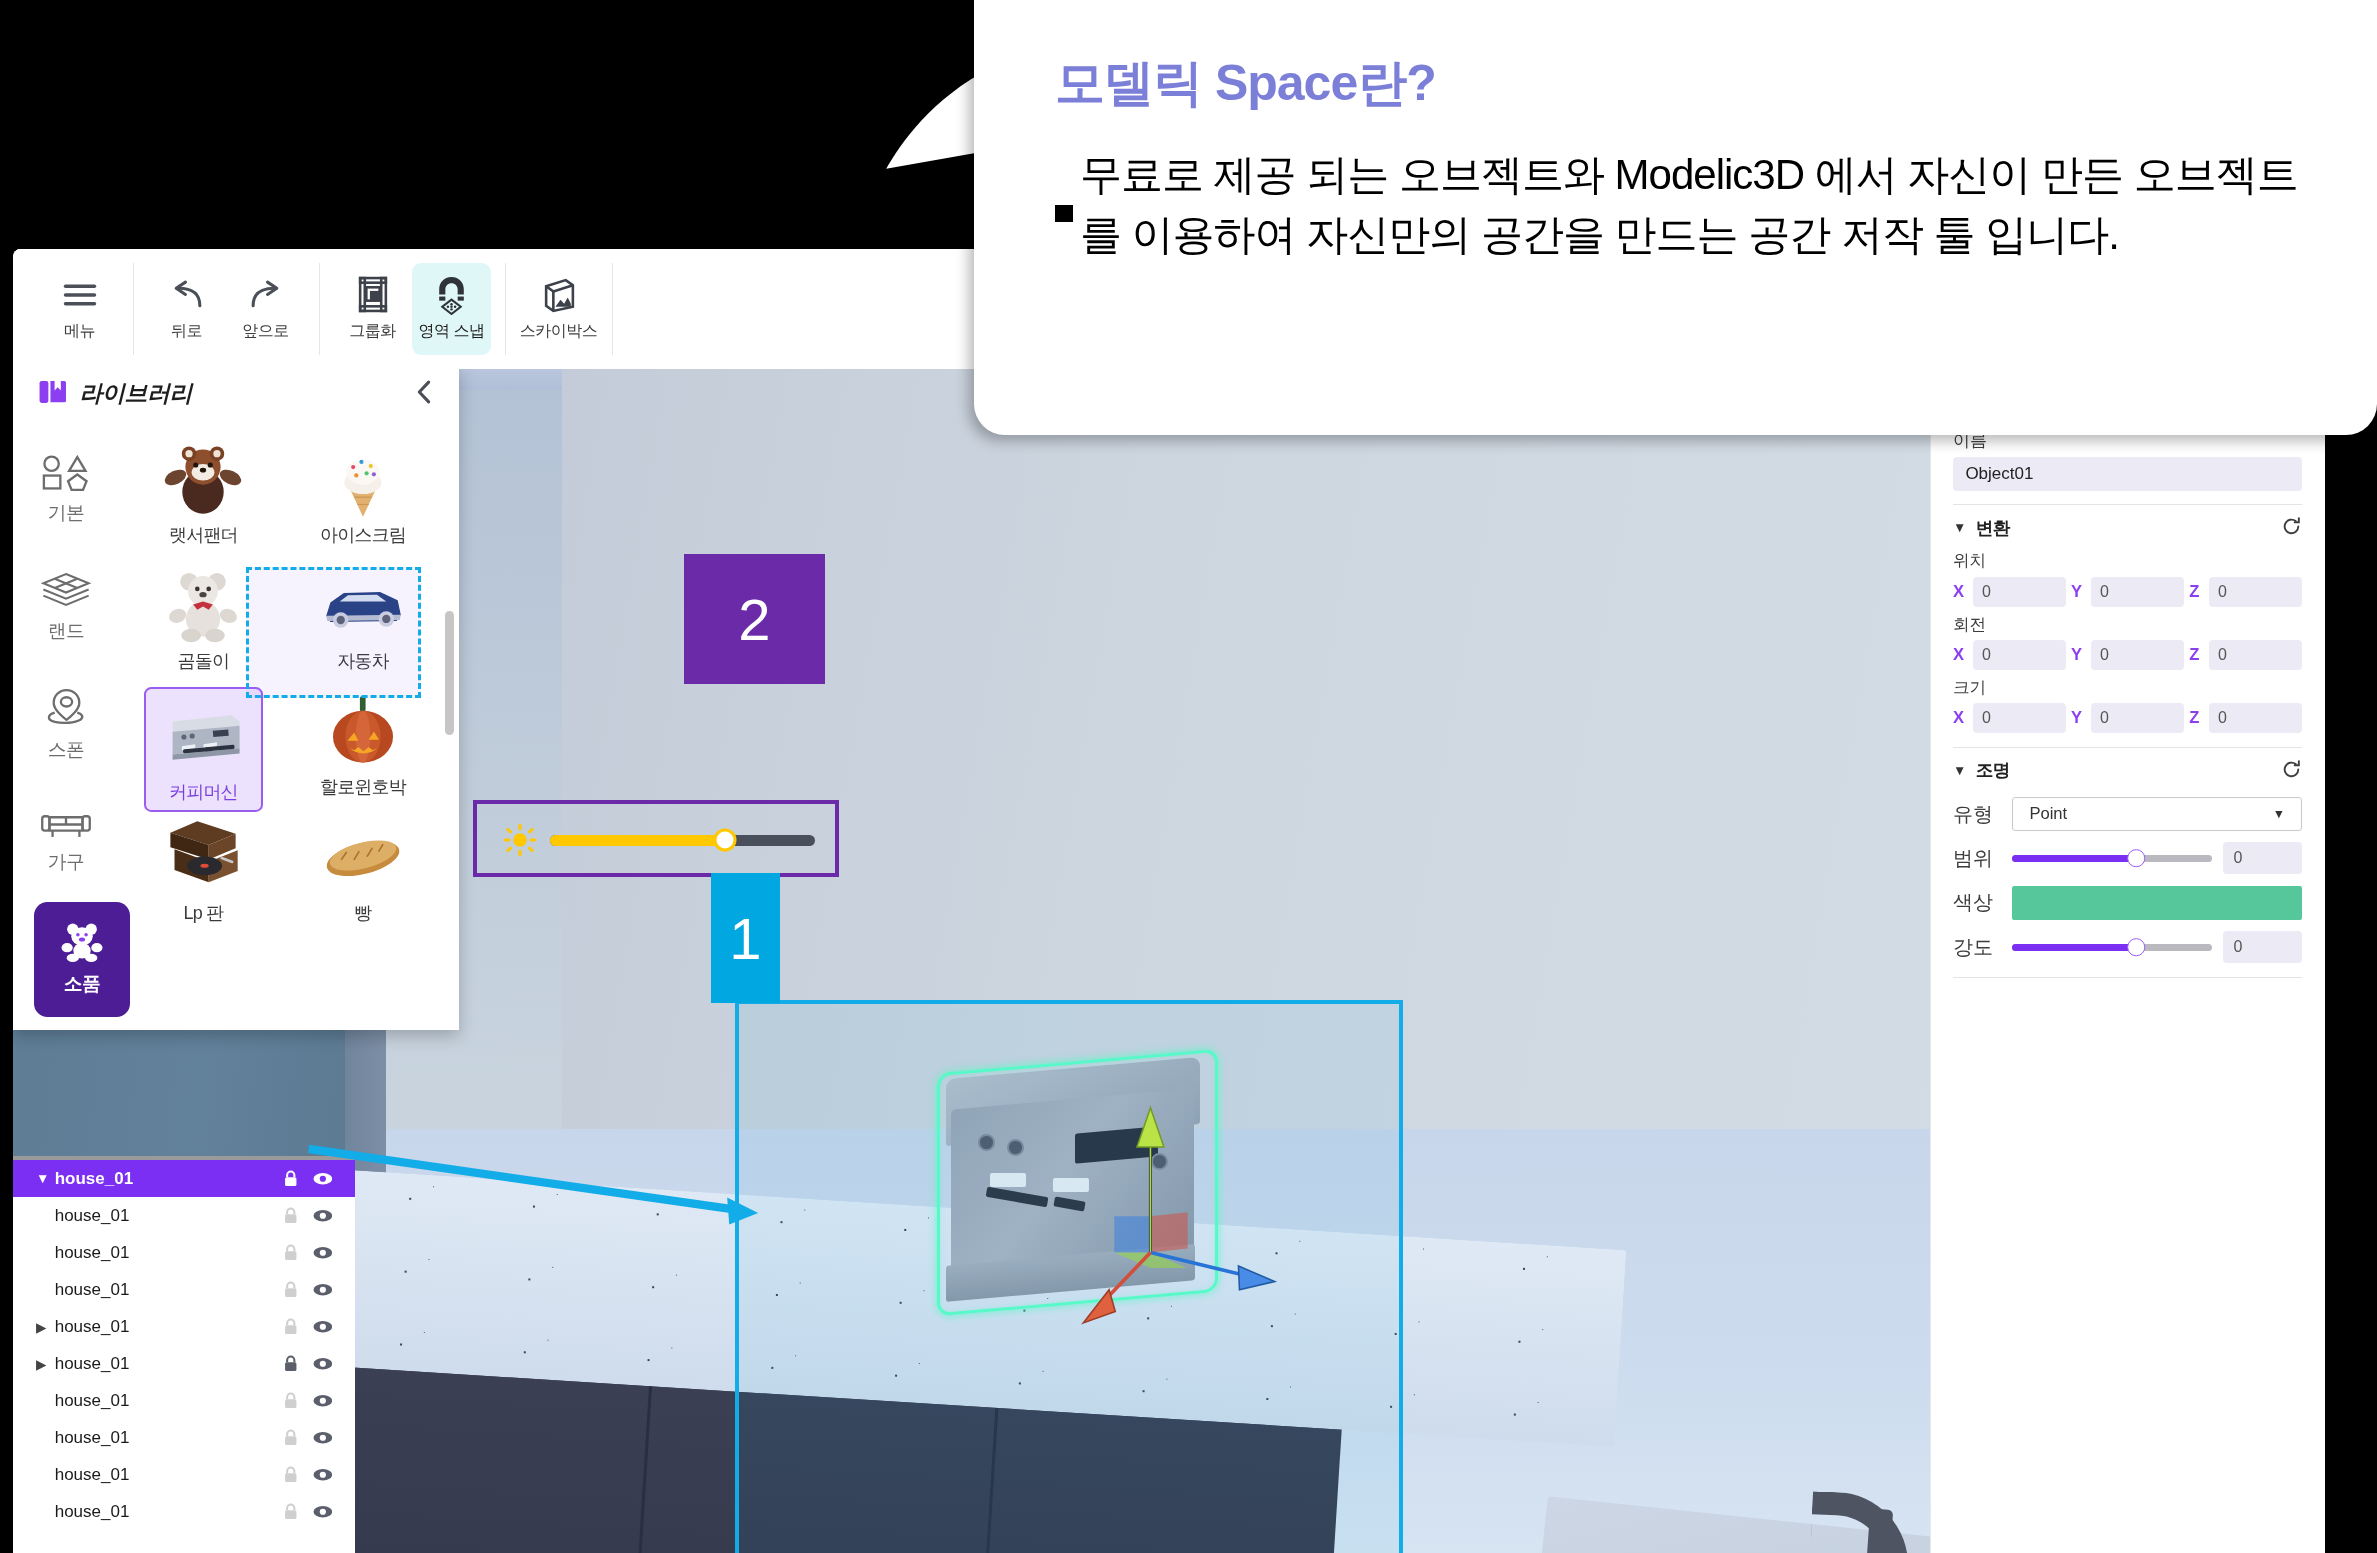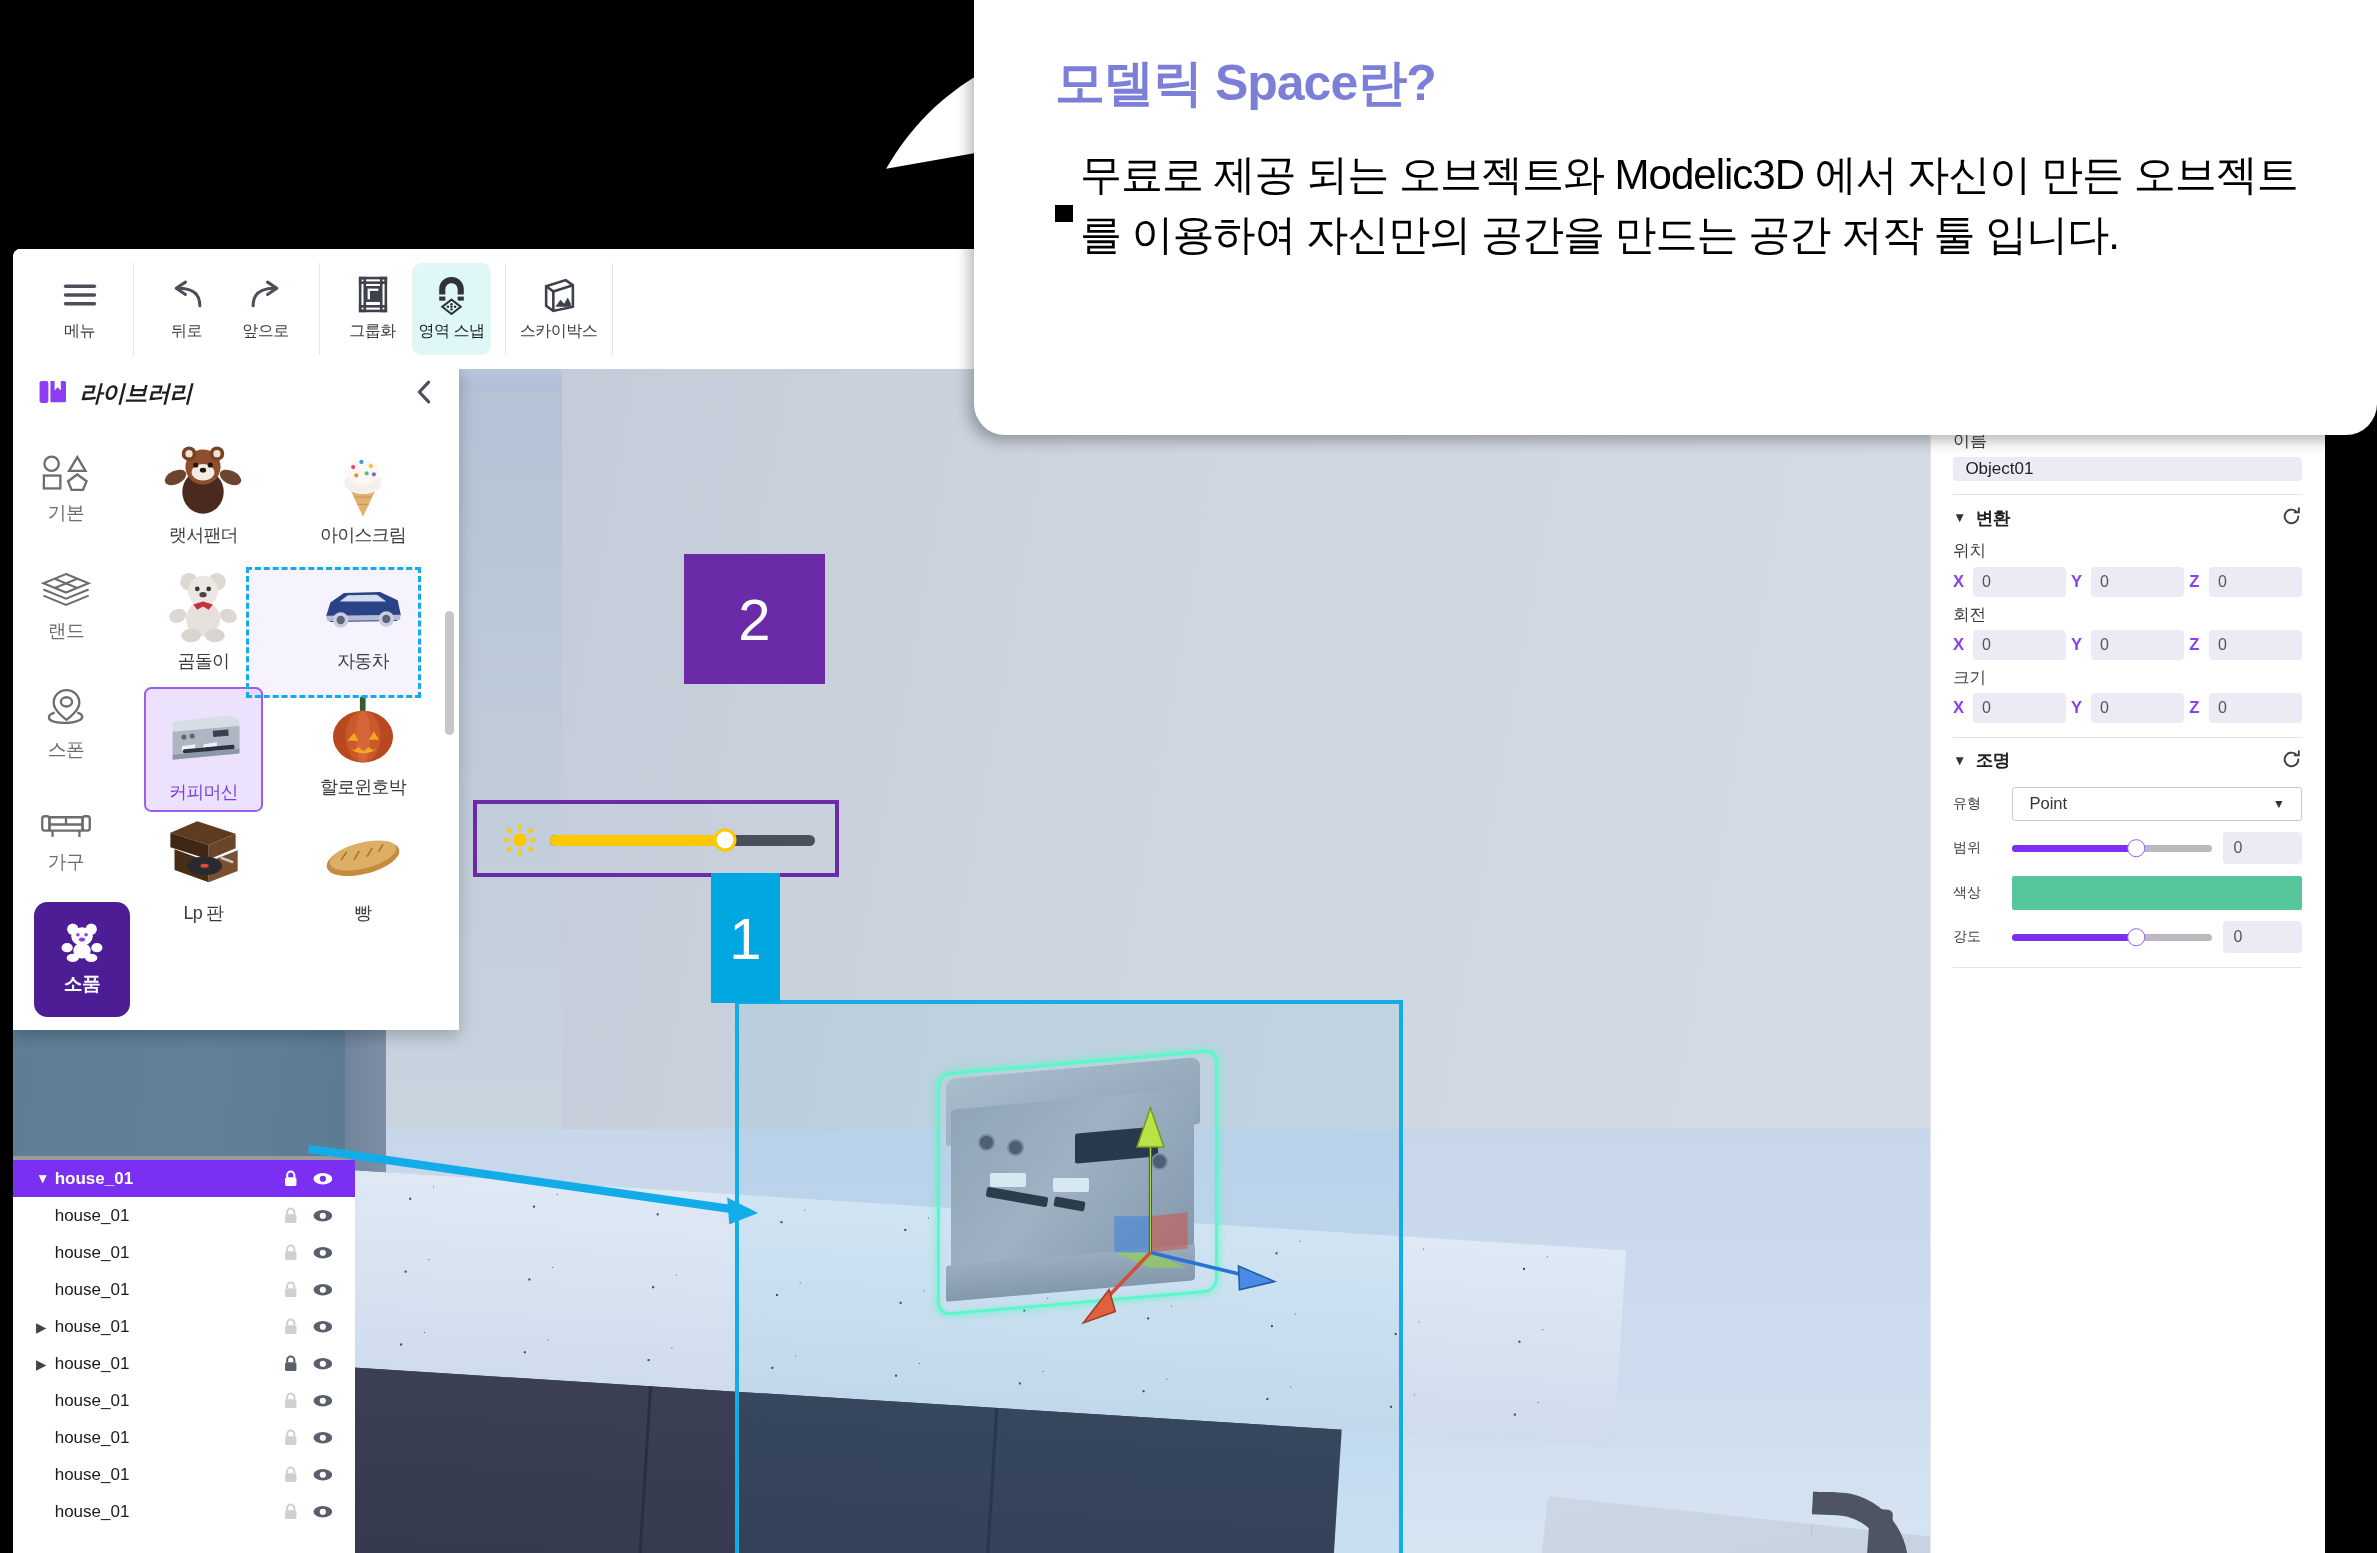--- a/index.html
+++ b/index.html
@@ -230,36 +230,36 @@
   #properties{
     position:absolute; right:0; top:120px; width:395px; bottom:0;
     background:#fff; border-left:0.5px solid #e8e8e8; z-index:20;
     padding:12.4px 23px 0 22px; overflow:hidden;
   }
   #prop-header{ display:flex; align-items:center; height:38px; }
   #prop-title{ font-size:18.7px; font-weight:700; margin-left:10.4px; letter-spacing:-0.5px;}
   #prop-expand{ margin-left:auto; cursor:pointer; }
   .prop-label{ font-size:17px; color:#3d3d3d; margin:9.3px 0 5.2px; }
   .txt-field{
-    height:24px; background:#eceaf5; border-radius:4.1px; display:flex; align-items:center;
+    height:34px; background:#eceaf5; border-radius:4.1px; display:flex; align-items:center;
     padding:0 12.4px; font-size:17px; color:#222;
   }
   .prop-divider{ height:0.5px; background:#e4e4e4; margin:13.5px 0 7.3px; }
   .sec-head{ display:flex; align-items:center; height:31px; }
   .sec-head .tri{ font-size:13.5px; color:#333; margin-right:9.3px; }
   .sec-head .sec-name{ font-size:17.6px; font-weight:700; letter-spacing:-0.5px;}
   .sec-head .reset{ margin-left:auto; cursor:pointer; }
   .vec-label{ font-size:16.6px; color:#3d3d3d; margin:7.3px 0 4.1px; }
   .vec-row{ display:flex; align-items:center; gap:5.2px; }
   .vec-cell{ flex:1; display:flex; align-items:center; gap:6.2px; }
   .vec-axis{ font-size:16.6px; color:#8b3ff0; font-weight:700; width:13.5px; }
   .vec-input{ flex:1; height:30px; background:#eceaf5; border-radius:4.1px;
               display:flex; align-items:center; padding:0 9.3px; font-size:16px; color:#555; }
   .light-row{ display:flex; align-items:center; margin-top:11.4px; gap:11.4px; }
-  .light-lbl{ width:48px; font-size:14px; color:#3d3d3d; }
+  .light-lbl{ width:48px; font-size:20px; color:#3d3d3d; }
   .sel-box{
     flex:1; height:34px; border:0.5px solid #c9c9c9; border-radius:3.1px; display:flex;
     align-items:center; padding:0 16px; font-size:16.6px; color:#333; cursor:pointer;
   }
   .sel-box .chev{ margin-left:auto; font-size:12.4px; color:#333; }
   .slider{ position:relative; flex:1; height:7.3px; background:#b9b9bf; border-radius:3.6px; }
   .slider .fill{ position:absolute; left:0; top:0; height:100%; width:62%;
                  background:#7b2ff2; border-radius:3.6px; }
   .slider .thumb{ position:absolute; left:62%; top:50%; transform:translate(-50%,-50%);
                   width:17.6px; height:17.6px; border-radius:50%; background:#fff;

